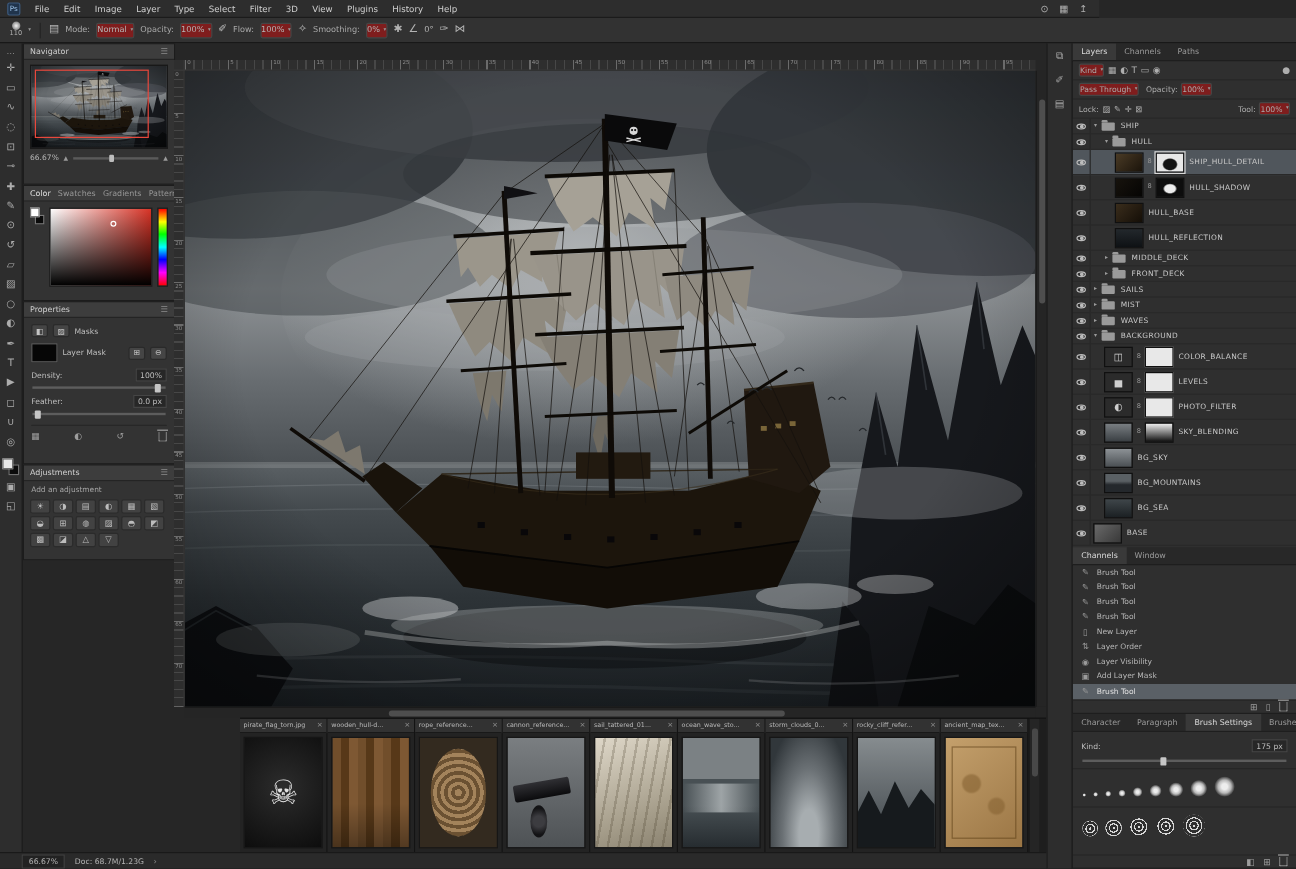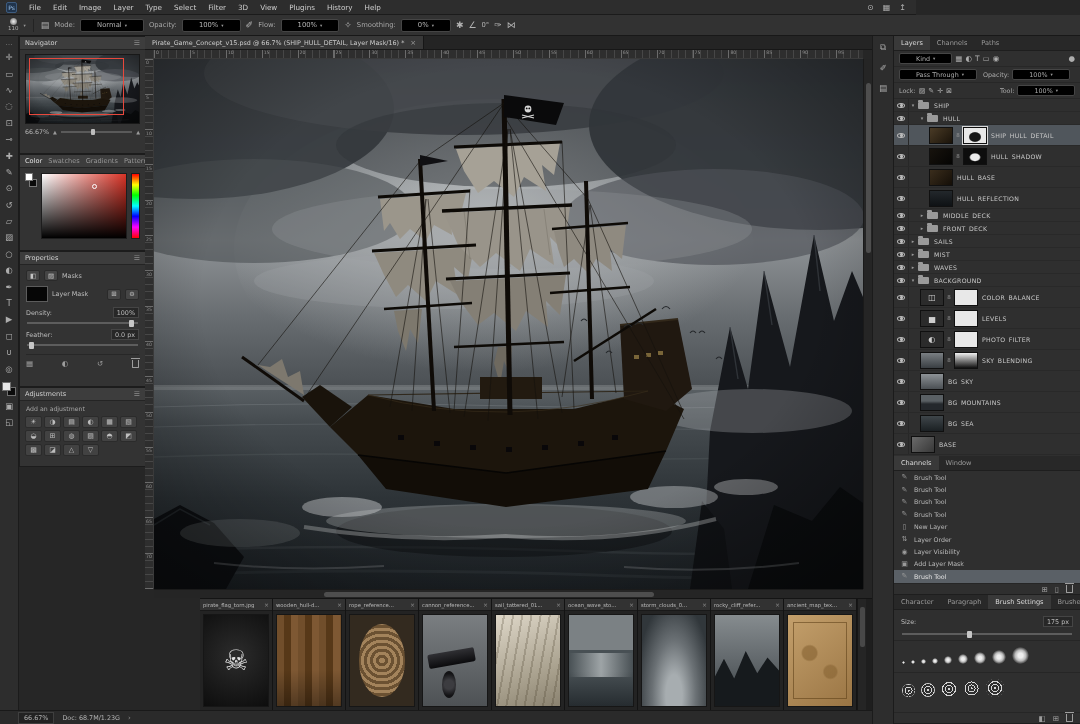--- a/index.html
+++ b/index.html
@@ -8,21 +8,21 @@
 
 #menubar{position:absolute;left:0;top:0;width:916px;height:15px;background:#2d2d2d;border-bottom:1px solid #1b1b1b;display:flex;align-items:center;padding:0 6px;z-index:9}
 #pslogo{width:11px;height:11px;background:#20344c;border:1px solid #3d5b7e;border-radius:2px;color:#9fc4e8;font-size:6px;display:flex;align-items:center;justify-content:center;margin-right:6px}
 .menu-item{padding:0 6px;font-size:7.2px;color:#cfcfcf;white-space:nowrap}
 #menuright{margin-left:auto;display:flex;gap:9px;align-items:center;padding-right:4px}
 #menuright span{font-size:8px;color:#b0b0b0}
 
 #optionsbar{position:absolute;left:0;top:15px;width:1080px;height:21px;background:#323232;border-bottom:1px solid #181818;display:flex;align-items:center;gap:5px;padding:0 8px;font-size:6.8px;color:#b5b5b5;z-index:8}
 .ob-sep{width:1px;height:13px;background:#232323;margin:0 2px}
 .ob-label{color:#a8a8a8;white-space:nowrap}
-.ob-select{display:flex;align-items:center;gap:3px;background:#000000;border:1px solid #454545;height:13px;padding:0 16px;border-radius:2px;white-space:nowrap}
+.ob-select{display:flex;align-items:center;gap:3px;background:#7f1d1d;border:1px solid #454545;height:13px;padding:0 0;border-radius:2px;white-space:nowrap}
 .ob-caret{font-size:4.5px;color:#999}
 .ob-icon{font-size:9px;color:#b3b3b3;line-height:1}
 .brush-preview{display:flex;flex-direction:column;align-items:center;line-height:1;gap:1px}
 .brush-dot{width:7px;height:7px;border-radius:50%;background:radial-gradient(circle,#e6e6e6 10%,#8a8a8a 70%,rgba(80,80,80,0))}
 .bp-num{font-size:5.5px;color:#b0b0b0}
 
 #toolstrip{position:absolute;left:0;top:36px;width:19px;height:674px;background:#2d2d2d;border-right:1px solid #1b1b1b;display:flex;flex-direction:column;align-items:center;padding-top:3px;z-index:7}
 .tool{width:19px;height:16.4px;display:flex;align-items:center;justify-content:center;font-size:8.5px;color:#adadad}
 .tool-more{font-size:7px;color:#8d8d8d;height:10px}
 .fgbg{position:relative;width:14px;height:14px;margin:5px 0 2px}
@@ -521,26 +521,20 @@
         <div class="adj-btn">◓</div>
         <div class="adj-btn">◩</div>
         <div class="adj-btn">▩</div>
         <div class="adj-btn">◪</div>
         <div class="adj-btn">△</div>
         <div class="adj-btn">▽</div>
       </div>
   </div>
 
 
-  <div id="docbar">
-    <div class="doc-tab">
-      <span>Pirate_Game_Concept_v15.psd @ 66.7% (SHIP_HULL_DETAIL, Layer Mask/16) *</span>
-      <span class="doc-close">×</span>
-    </div>
-  </div>
 
   <div id="rulercorner"></div>
   <div id="hruler">
       <span class="hrnum" style="left: 2px;">0</span>
       <span class="hrnum" style="left: 37.9px;">5</span>
       <span class="hrnum" style="left: 73.8px;">10</span>
       <span class="hrnum" style="left: 109.7px;">15</span>
       <span class="hrnum" style="left: 145.6px;">20</span>
       <span class="hrnum" style="left: 181.5px;">25</span>
       <span class="hrnum" style="left: 217.4px;">30</span>
@@ -935,21 +929,21 @@
       <span class="trash"></span>
     </div>
     <div class="ptabs" id="brushtabs">
         <div class="ptab">Character</div>
         <div class="ptab">Paragraph</div>
         <div class="ptab active">Brush Settings</div>
         <div class="ptab">Brushes</div>
       </div>
     <div id="brushbody">
       <div class="size-row">
-        <span>Size:</span>
+        <span>Kind:</span>
         <span class="val-box" style="margin-left:auto">
             <span>175 px</span>
           </span>
       </div>
       <div class="bslider">
           <div class="nub"></div>
         </div>
       <div class="dots-row" id="dotsrow1">
           <span class="bdot" style="width: 3px; height: 3px;"></span>
           <span class="bdot" style="width: 4px; height: 4px;"></span>

